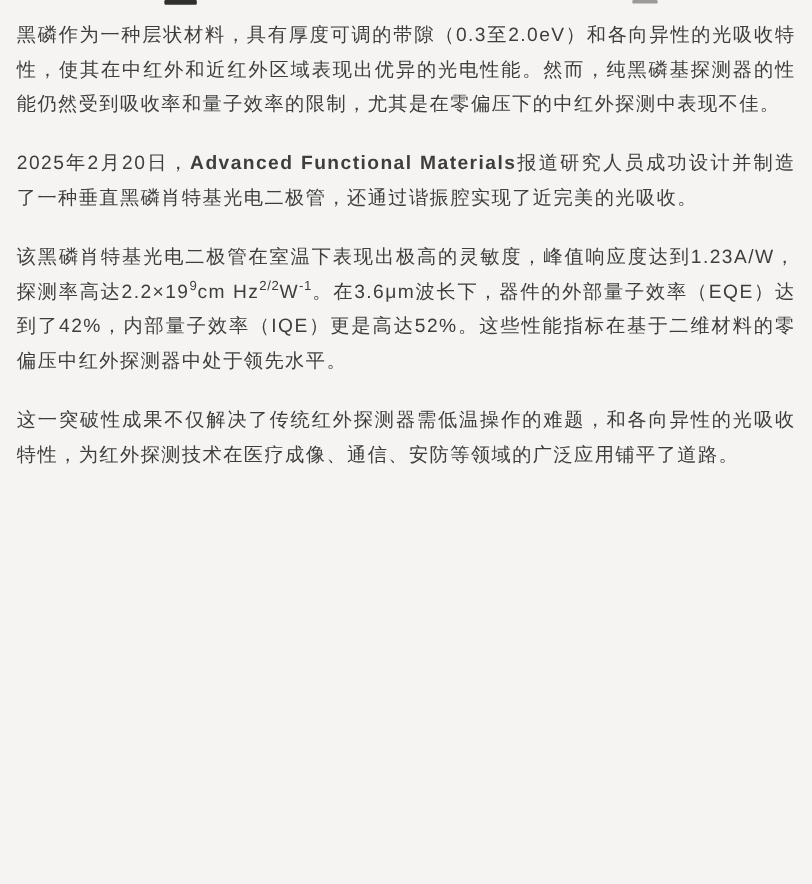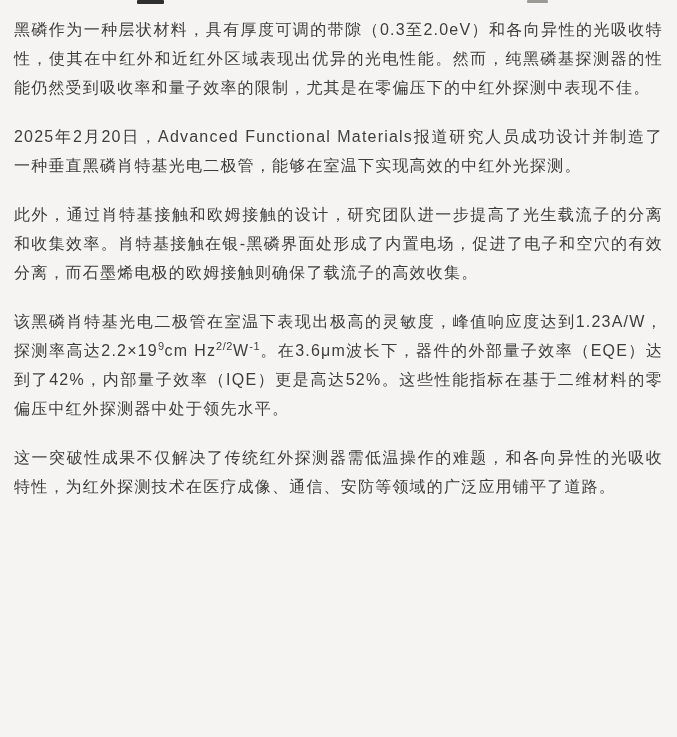--- a/index.html
+++ b/index.html
@@ -42,36 +42,35 @@
   .article p {
     margin: 0 0 20px 0;
     font-size: 16px;
     line-height: 29px;
     letter-spacing: 1.2px;
     color: #3e3e3e;
     text-align: justify;
     text-justify: inter-ideograph;
   }
   .article p span.bold {
-    font-weight: normal;
+    font-weight: bold;
   }
   .article sup {
     font-size: 11px;
     line-height: 0;
     letter-spacing: 0.5px;
     vertical-align: super;
   }
 </style>
 </head>
 <body>
 
 <main class="page">
   <div class="cut-mark mark-1"></div>
   <div class="cut-mark mark-2"></div>
 
   <div class="article">
     <p><span>黑磷作为一种层状材料，具有厚度可调的带隙（0.3至2.0eV）和各向异性的光吸收特性，使其在中红外和近红外区域表现出优异的光电性能。然而，纯黑磷基探测器的性能仍然受到吸收率和量子效率的限制，尤其是在零偏压下的中红外探测中表现不佳。</span></p>
-    <p><span>2025年2月20日，</span><span class="bold">Advanced Functional Materials</span><span>报道研究人员成功设计并制造了一种垂直黑磷肖特基光电二极管，能够在室温下实现高效的中红外光探测。</span></p>
-    <p><span>此外，通过肖特基接触和欧姆接触的设计，研究团队进一步提高了光生载流子的分离和收集效率。肖特基接触在银-黑磷界面处形成了内置电场，促进了电子和空穴的有效分离，而石墨烯电极的欧姆接触则确保了载流子的高效收集。</span></p>
+    <p><span>2025年2月20日，</span><span class="bold">Advanced Functional Materials</span><span>报道研究人员成功设计并制造了一种垂直黑磷肖特基光电二极管，还通过谐振腔实现了近完美的光吸收。</span></p>
     <p><span>该黑磷肖特基光电二极管在室温下表现出极高的灵敏度，峰值响应度达到1.23A/W，探测率高达2.2×19</span><sup>9</sup><span>cm Hz</span><sup>2/2</sup><span>W</span><sup>-1</sup><span>。在3.6μm波长下，器件的外部量子效率（EQE）达到了42%，内部量子效率（IQE）更是高达52%。这些性能指标在基于二维材料的零偏压中红外探测器中处于领先水平。</span></p>
     <p><span>这一突破性成果不仅解决了传统红外探测器需低温操作的难题，和各向异性的光吸收特性，为红外探测技术在医疗成像、通信、安防等领域的广泛应用铺平了道路。</span></p>
   </div>
 </main>
 
 </body></html>

